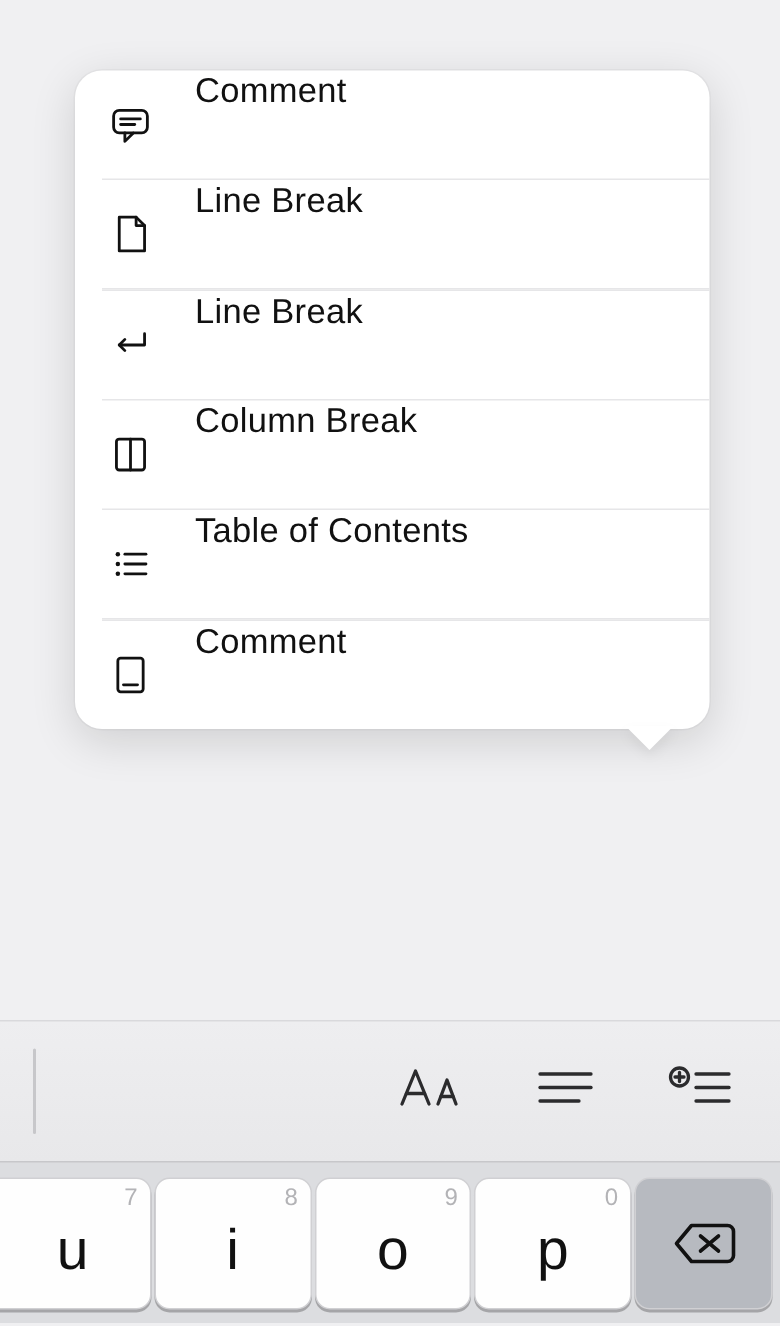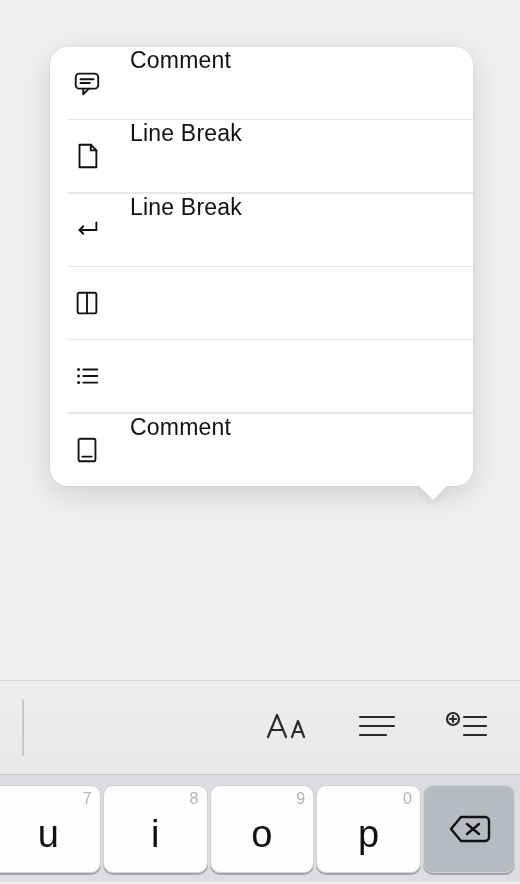--- a/index.html
+++ b/index.html
@@ -183,34 +183,36 @@
     </div>
     <div class="menu-sep"></div>
 
     <div class="menu-item">
       <span class="icon">
         <svg viewBox="0 0 32 32">
             <rect x="6" y="5" width="20" height="22" rx="2"></rect>
             <line x1="16" y1="5" x2="16" y2="27"></line>
           </svg>
       </span>
+      <span class="menu-label">Column Break</span>
     </div>
     <div class="menu-sep"></div>
 
     <div class="menu-item">
       <span class="icon">
         <svg viewBox="0 0 32 32">
             <circle cx="7" cy="9" r="1.6" fill="#111" stroke="none"></circle>
             <circle cx="7" cy="16" r="1.6" fill="#111" stroke="none"></circle>
             <circle cx="7" cy="23" r="1.6" fill="#111" stroke="none"></circle>
             <line x1="12" y1="9" x2="27" y2="9"></line>
             <line x1="12" y1="16" x2="27" y2="16"></line>
             <line x1="12" y1="23" x2="27" y2="23"></line>
           </svg>
       </span>
+      <span class="menu-label">Table of Contents</span>
     </div>
     <div class="menu-sep"></div>
 
     <div class="menu-sep"></div>
 
     <div class="menu-item">
       <span class="icon">
         <svg viewBox="0 0 32 32">
             <rect x="7" y="4" width="18" height="24" rx="2"></rect>
             <line x1="11" y1="23" x2="21" y2="23"></line>

